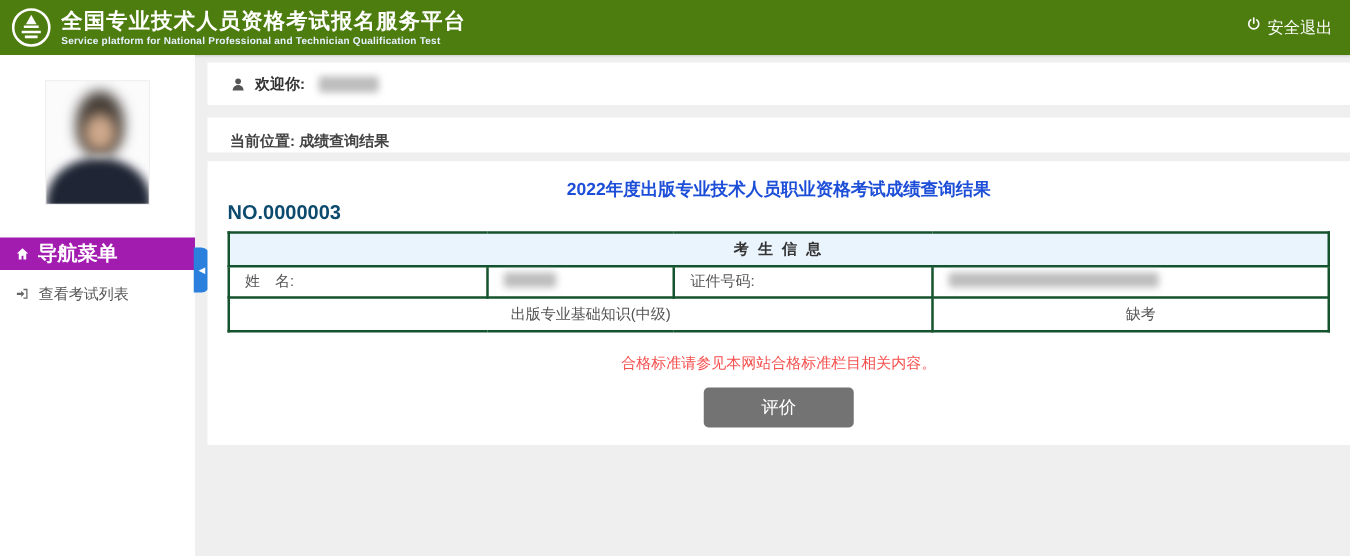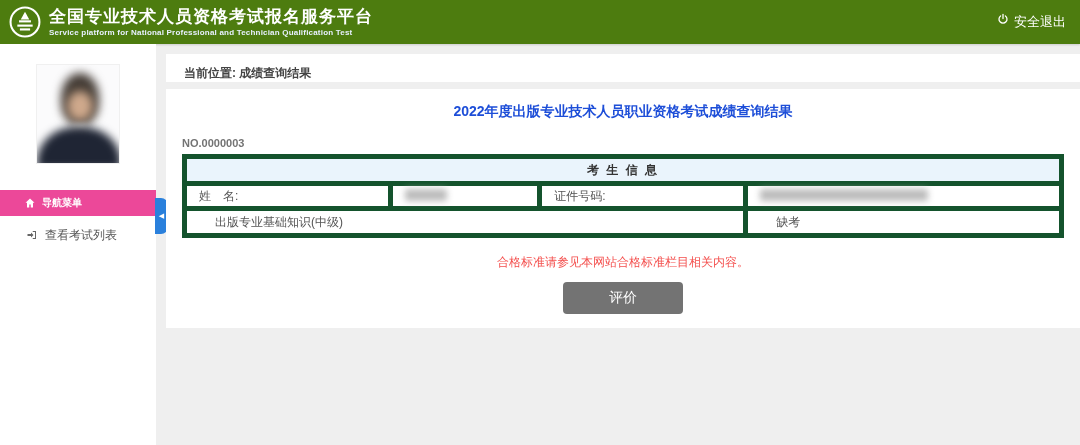--- a/index.html
+++ b/index.html
@@ -54,26 +54,26 @@
     position:absolute; left:0px; top:62px; width:84px; height:42px;
     background:#1f2534; border-radius:45% 45% 0 0 / 85% 85% 0 0;
     filter:blur(4px);
   }
   .photo .collar {
     position:absolute; left:36px; top:60px; width:14px; height:20px;
     background:#e8e4df; filter:blur(3px);
   }
   .nav-header {
     position:absolute; left:0; top:146px; width:156px; height:26px;
-    background:#ec4899; color:#fff; font-size:10px; font-weight:bold;
-    display:flex; align-items:center; gap:6px; padding-left:24px;
+    background:#a21caf; color:#fff; font-size:16px; font-weight:bold;
+    display:flex; align-items:center; gap:6px; padding-left:12px;
   }
   .nav-item {
     position:absolute; left:0; top:180px; width:156px; height:22px;
-    display:flex; align-items:center; gap:7px; padding-left:26px;
+    display:flex; align-items:center; gap:7px; padding-left:12px;
     font-size:12px; color:#555; cursor:pointer;
   }
   .collapse-tab {
     position:absolute; left:155px; top:198px; width:13px; height:36px;
     background:#2a80dc; border-radius:0 7px 7px 0;
     display:flex; align-items:center; justify-content:center;
     color:#fff; font-size:7px; cursor:pointer;
   }
 
   
@@ -96,36 +96,36 @@
     font-size:12px; color:#444; font-weight:bold;
   }
   .main-card {
     margin-top:7px; padding:10px 16px 14px;
   }
   .result-title {
     text-align:center; font-size:14px; font-weight:bold; color:#1d4ed8;
     line-height:20px; margin-top:2px;
   }
   .serial-no {
-    font-size:11px; font-weight:bold; color:#737373; margin-top:16px;
+    font-size:16px; font-weight:bold; color:#0c4a6e; margin-top:1px;
   }
 
   
   table.result-table {
     width:100%; border-collapse:collapse; margin-top:5px;
     font-size:12px; color:#555;
   }
   .result-table td {
-    border:5px solid #14532d; padding:0 12px; height:25px;
+    border:2px solid #14532d; padding:0 12px; height:25px;
   }
   .result-table td.section-head {
     background:#eaf4fc; color:#333; font-weight:bold; text-align:center;
     height:27px; letter-spacing:2px;
   }
-  .result-table td.center { text-align:left;padding-left:28px; }
+  .result-table td.center { text-align:center;padding-left:28px; }
   .result-table td.score-row { height:27px; }
   .blur-cell-sm { width:42px; height:12px; }
   .blur-cell-lg { width:168px; height:12px; }
 
   .note-red {
     margin-top:16px; text-align:center;
     color:#f4504e; font-size:12px;
   }
   .btn-row { margin-top:11px; text-align:center; }
   .evaluate-btn {
@@ -188,20 +188,30 @@
     </span>
     <span>查看考试列表</span>
   </div>
 </div>
 <div class="collapse-tab">
   <span>◀</span>
 </div>
 
 <div class="content">
 
+  <div class="card welcome-card">
+    <span>
+      <svg width="13" height="13" viewBox="0 0 24 24" fill="#555">
+        <circle cx="12" cy="7.5" r="4.2"></circle>
+        <path d="M4 21c0-4.5 3.6-8 8-8s8 3.5 8 8z"></path>
+      </svg>
+    </span>
+    <span>欢迎你:</span>
+    <span class="blur-box blur-name"></span>
+  </div>
 
   <div class="card breadcrumb-card">
     <span>当前位置: 成绩查询结果</span>
   </div>
 
   <div class="card main-card">
     <div class="result-title">2022年度出版专业技术人员职业资格考试成绩查询结果</div>
     <div class="serial-no">NO.0000003</div>
 
     <table class="result-table">

